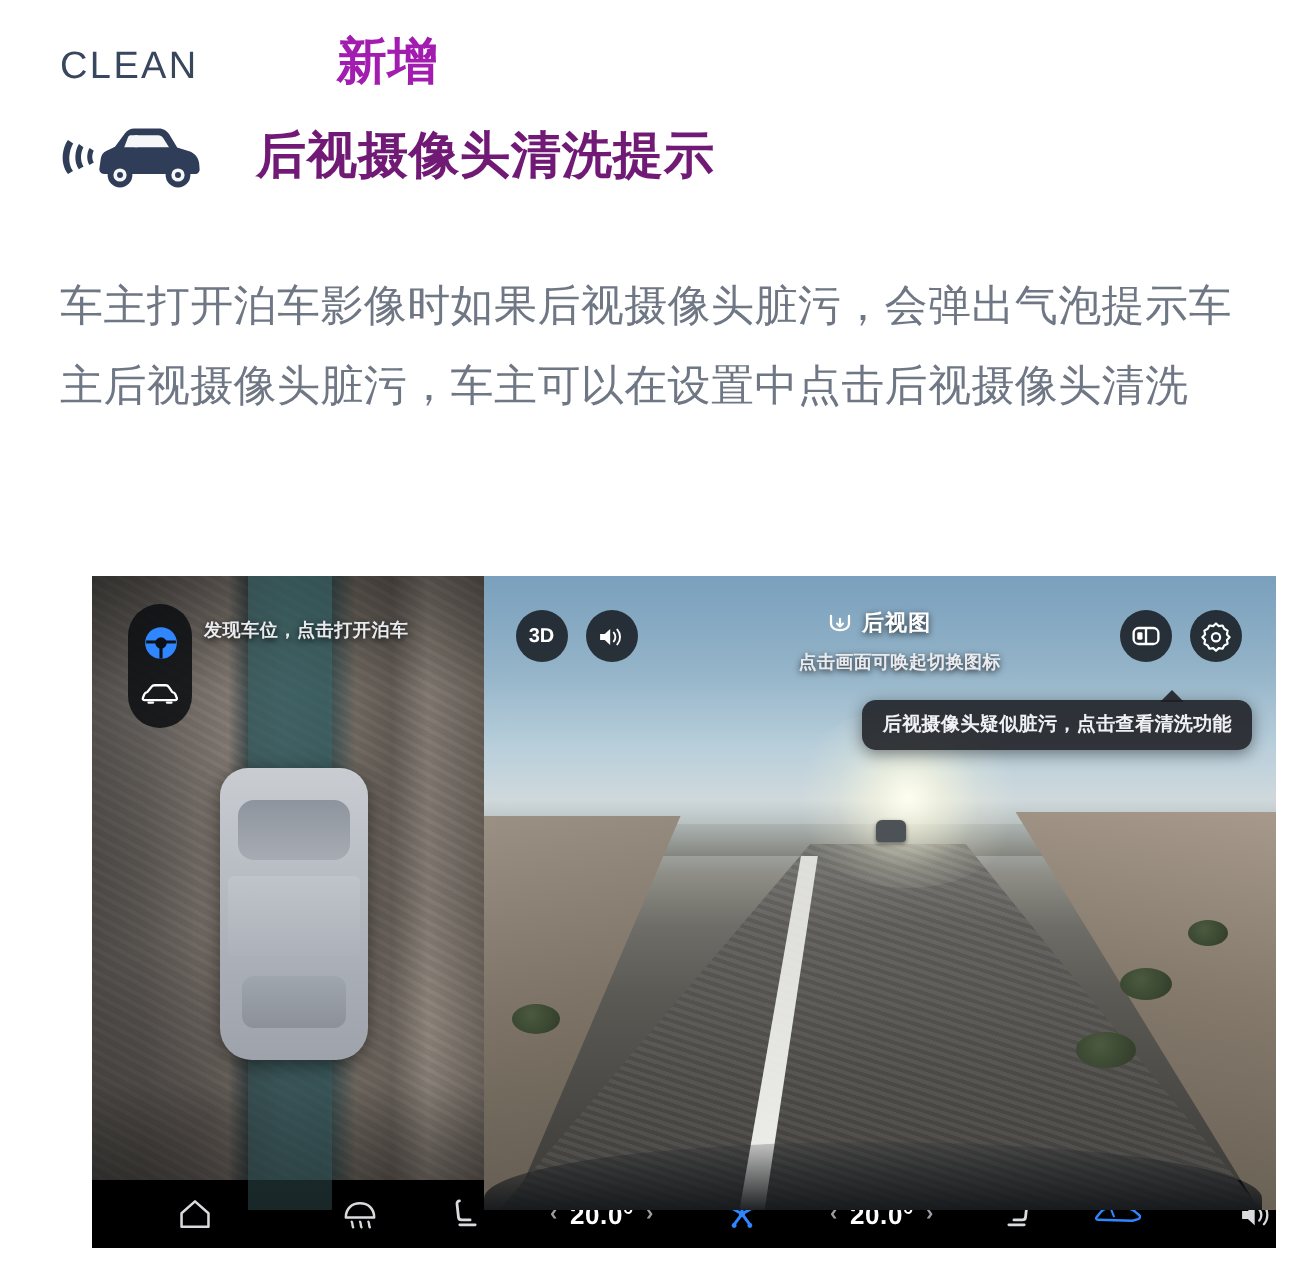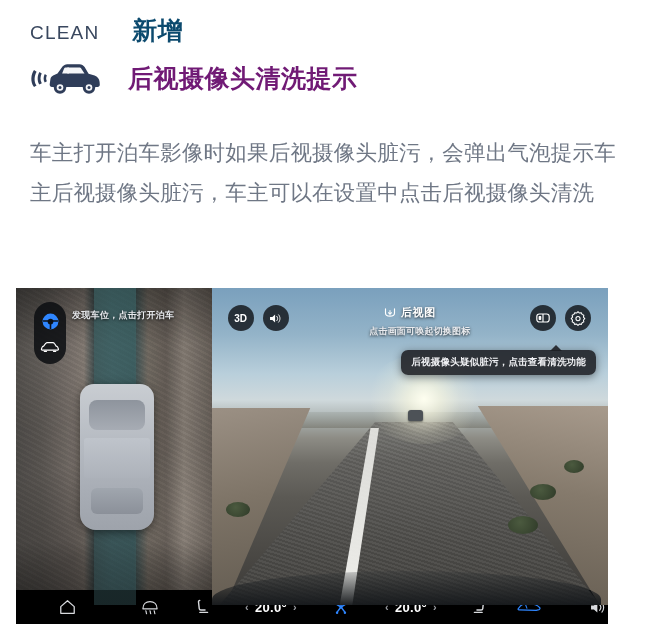--- a/index.html
+++ b/index.html
@@ -7,50 +7,51 @@
     width: 652px; height: 634px;
     background: #ffffff;
     font-family: "Liberation Sans", "DejaVu Sans", sans-serif;
     overflow: hidden;
   }
   .page { position: relative; width: 652px; height: 634px; background:#fff; }
 
   
   .hdr-row1 {
     position: absolute; left: 30px; top: 14px;
-    display: flex; align-items: baseline; gap: 33px;
+    display: flex; align-items: baseline; gap: 21px;
   }
   .clean-word {
     font-size: 19px; letter-spacing: 1.2px; color: #39475e;
     font-weight: 400; font-family: "Liberation Sans", sans-serif;
   }
   .xinzeng {
-    font-size: 25px; font-weight: 700; color: #0c4a6e;
+    font-size: 25px; font-weight: 700; color: #a21caf;
     letter-spacing: 0.5px;
+    margin-left: 48px;
   }
   .hdr-row2 {
     position: absolute; left: 24px; top: 56px;
     display: flex; align-items: center; gap: 16px;
   }
   .car-badge { width: 88px; height: 44px; position: relative; flex: 0 0 auto; }
   .hdr-title {
     font-size: 25px; font-weight: 700; color: #701a75;
     letter-spacing: 0.5px; line-height: 1;
   }
 
   
   .body-copy {
     position: absolute; left: 30px; top: 133px; width: 600px;
     font-size: 21.5px; line-height: 40px; color: #6f7785;
     letter-spacing: 0.2px;
   }
 
   
   .shot {
-    position: absolute; left: 16px; top: 288px;
+    position: absolute; left: 46px; top: 288px;
     width: 592px; height: 336px;
     background: #14b8a6; overflow: hidden;
   }
   .shot-cams { position: absolute; left:0; top:0; width:592px; height:317px; display:flex; }
 
   
   .cam-left {
     position: relative; width: 203px; height: 317px; overflow: hidden;
     background:
       linear-gradient(180deg, rgba(0,0,0,.35), rgba(0,0,0,0) 18%, rgba(0,0,0,0) 80%, rgba(0,0,0,.45)),

